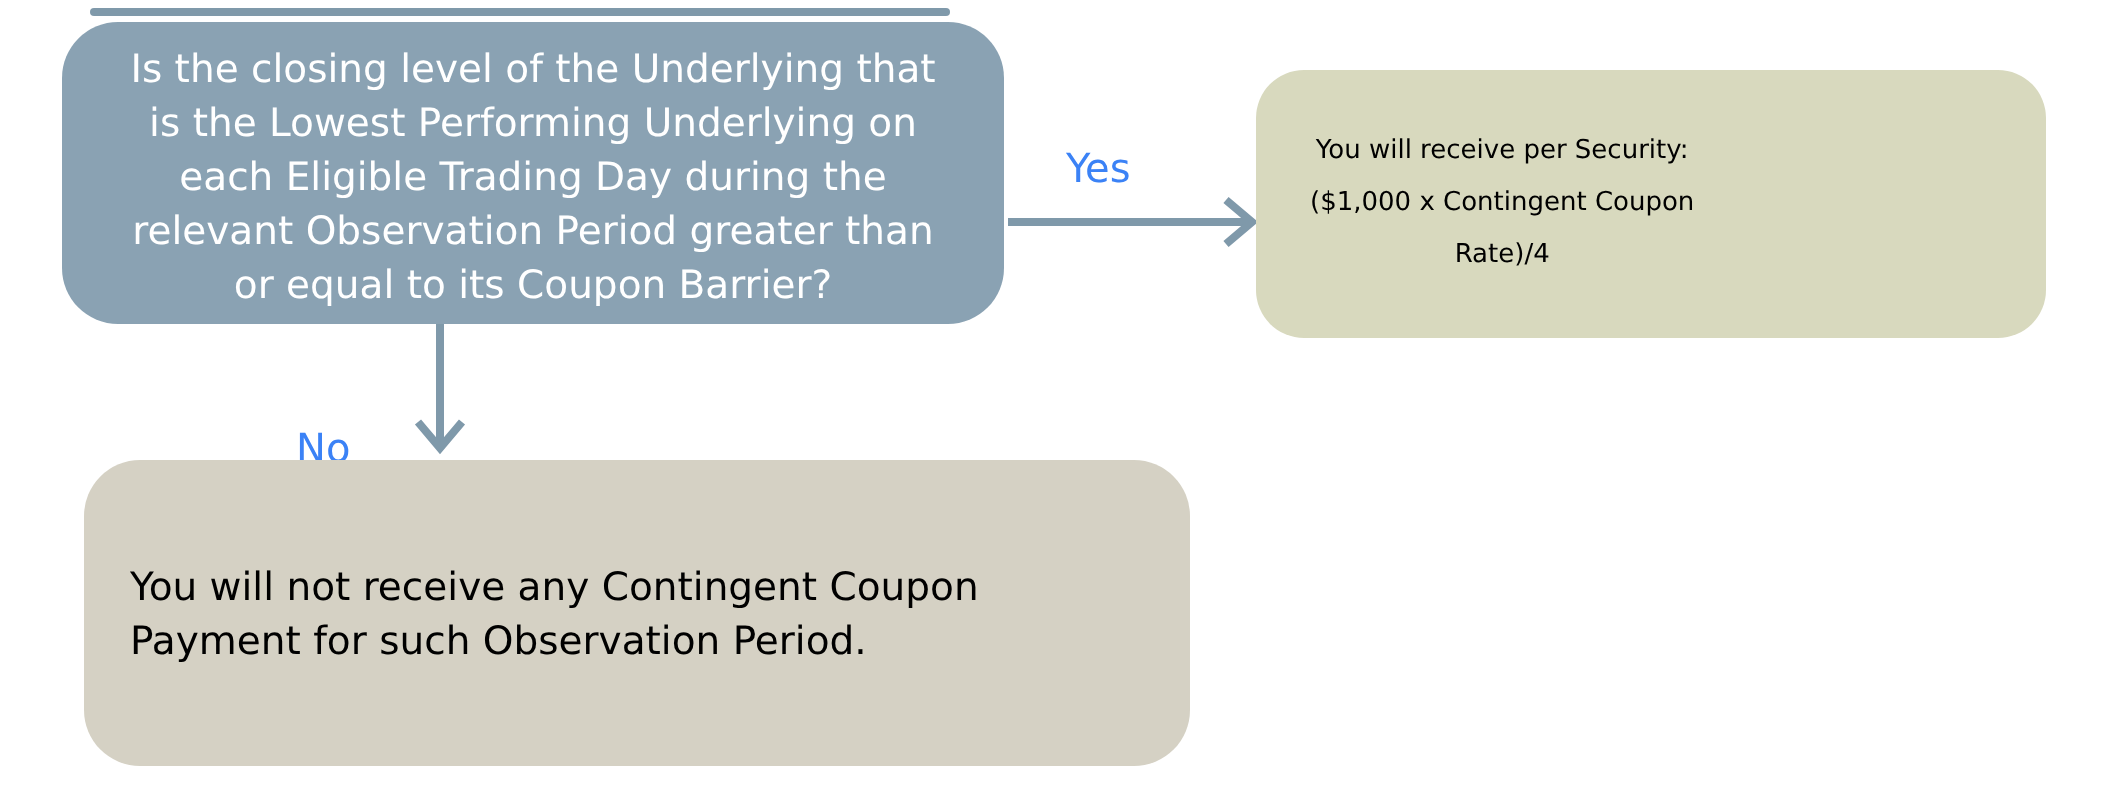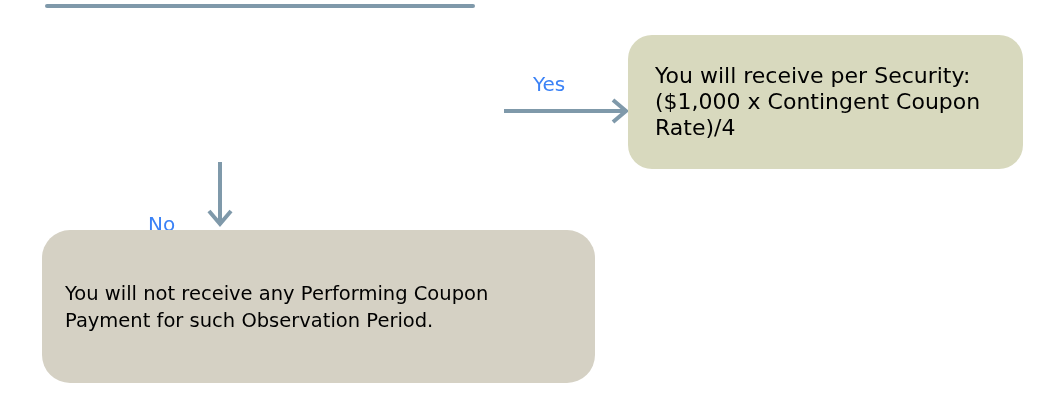--- a/index.html
+++ b/index.html
@@ -47,22 +47,22 @@
     padding: 4px 10px 0 10px;
   }
   .yes-result-box {
     left: 628px;
     top: 35px;
     width: 395px;
     height: 134px;
     border-radius: 24px;
     background: var(--yes-result-fill, #d8d9be);
     color: var(--result-text, #000000);
-    text-align: left;
-    font-size: 22px;
+    text-align: center;
+    font-size: 13px;
     line-height: 26px;
     padding: 0 30px 0 27px;
   }
   .no-result-box {
     left: 42px;
     top: 230px;
     width: 553px;
     height: 153px;
     border-radius: 28px;
     background: var(--no-result-fill, #d5d1c4);
@@ -112,20 +112,27 @@
     fill: none;
   }
 </style>
 </head>
 <body>
 
 <div class="canvas">
 
   <div class="top-sliver"></div>
 
+  <div class="node question-box">
+    <span>Is the closing level of the Underlying that
+is the Lowest Performing Underlying on
+each Eligible Trading Day during the
+relevant Observation Period greater than
+or equal to its Coupon Barrier?</span>
+  </div>
 
   <span class="branch-label yes-label">Yes</span>
 
   <svg class="arrow-svg yes-arrow-svg" viewBox="0 0 126 34">
     <line class="arrow-stroke" x1="0" y1="17" x2="119" y2="17"></line>
     <polyline class="arrow-stroke" points="109,6 122,17 109,28"></polyline>
   </svg>
 
   <div class="node yes-result-box">
     <span>You will receive per Security:
@@ -134,17 +141,17 @@
   </div>
 
   <span class="branch-label no-label">No</span>
 
   <svg class="arrow-svg no-arrow-svg" viewBox="0 0 34 66">
     <line class="arrow-stroke" x1="17" y1="0" x2="17" y2="59"></line>
     <polyline class="arrow-stroke" points="6,49 17,62 28,49"></polyline>
   </svg>
 
   <div class="node no-result-box">
-    <span>You will not receive any Performing Coupon
+    <span>You will not receive any Contingent Coupon
 Payment for such Observation Period.</span>
   </div>
 
 </div>
 
 </body></html>

